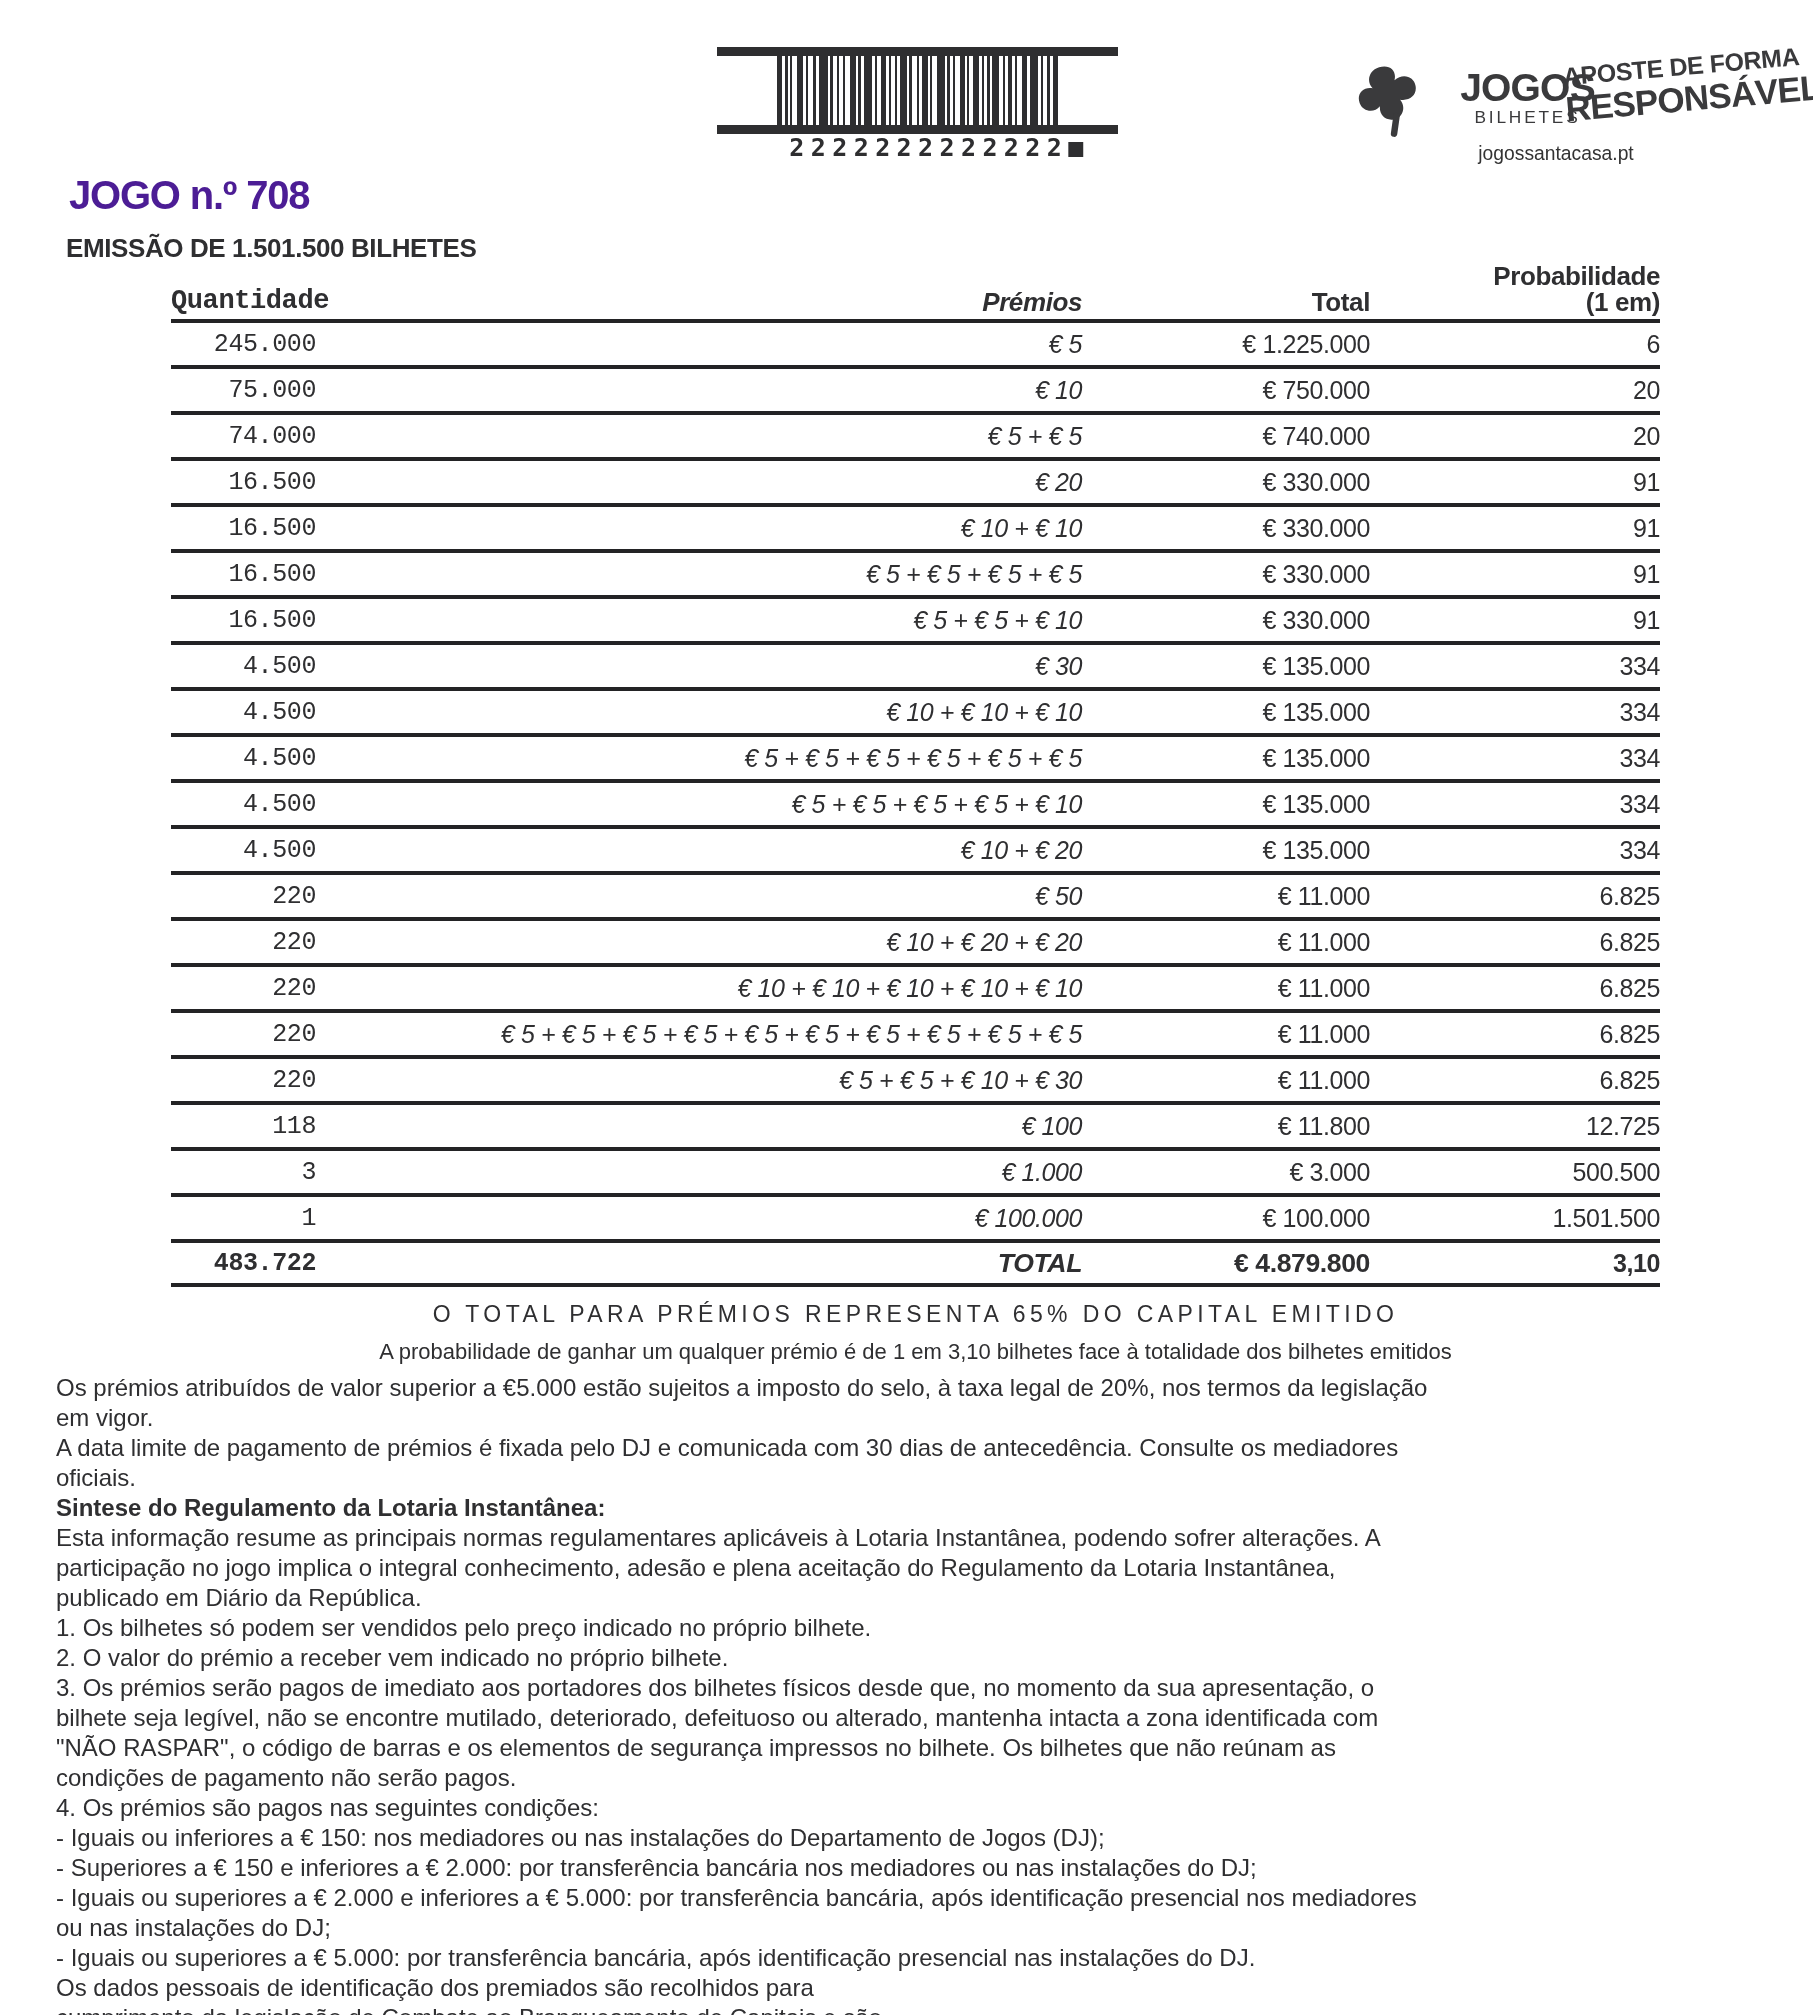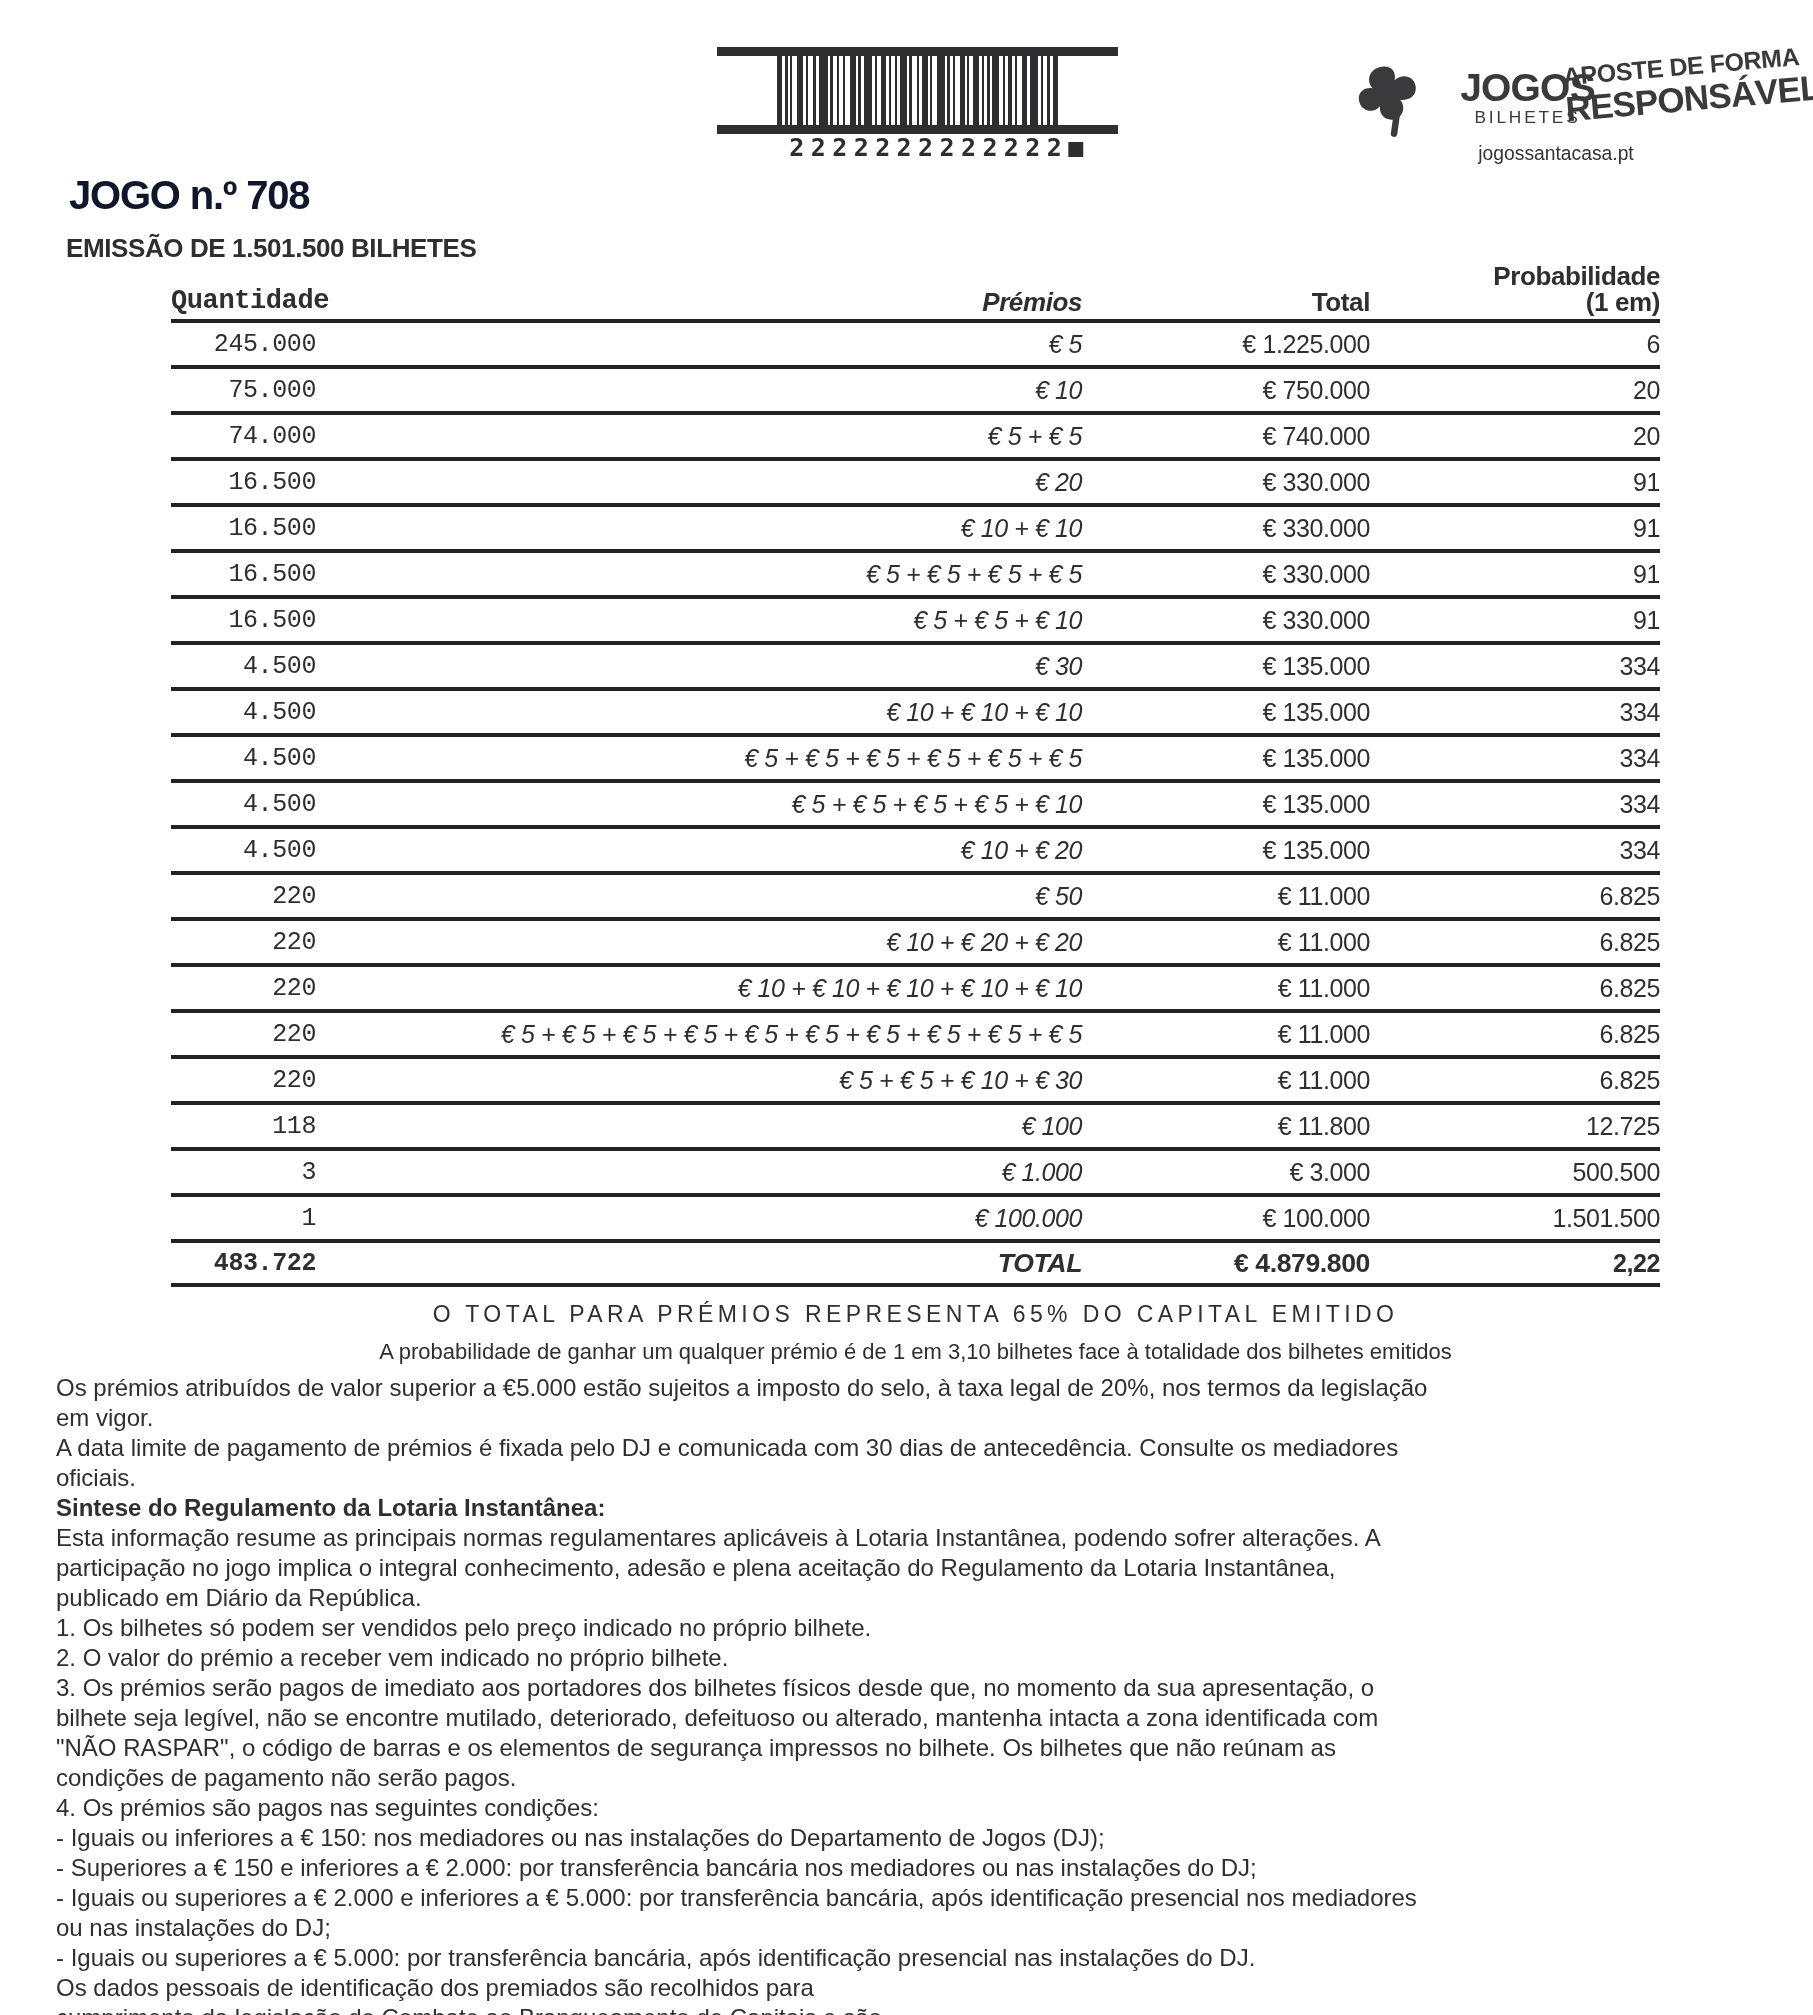--- a/index.html
+++ b/index.html
@@ -29,21 +29,21 @@
   #brand-name .l2{font-size:17.3px;font-weight:400;letter-spacing:2.8px;color:#3a3a3c;line-height:21px;}
   #stamp{
     left:1564px;top:52px;width:242px;transform:rotate(-5deg);
     color:#3a3a3c;text-align:left;
   }
   #stamp .s1{font-size:25px;font-weight:bold;letter-spacing:-0.4px;line-height:28px;}
   #stamp .s2{font-size:35px;font-weight:bold;letter-spacing:-0.8px;line-height:37px;}
   #website{left:1435px;top:143px;width:242px;text-align:center;font-size:19.3px;color:#333;}
 
   
-  #game-title{left:69px;top:173px;font-size:40px;font-weight:bold;letter-spacing:-1.2px;color:#0f172a;}
+  #game-title{left:69px;top:173px;font-size:40px;font-weight:bold;letter-spacing:-1.2px;color:#4c1d95;}
   #emission{left:66px;top:233px;font-size:26px;font-weight:bold;letter-spacing:-0.4px;color:#2f2f31;}
 
   
   #ptable{left:171px;top:258px;width:1489px;}
   .trow{display:flex;align-items:center;height:42px;border-bottom:4px solid #232325;}
   .trow.header{height:58px;border-bottom:4.8px solid #232325;align-items:flex-end;padding-bottom:3.2px;}
   .trow.total{height:40px;border-bottom:4.8px solid #232325;font-weight:bold;justify-content:space-between;}
   .c1{width:145px;text-align:right;font-family:Liberation Mono, monospace;}
   .c2{width:766px;text-align:right;font-style:italic;}
   .c3{width:288px;text-align:right;}
@@ -283,21 +283,21 @@
       <div class="c1">1</div>
       <div class="c2">€ 100.000</div>
       <div class="c3">€ 100.000</div>
       <div class="c4">1.501.500</div>
     </div>
   </div>
   <div class="trow total">
     <div class="c1">483.722</div>
     <div class="c2">TOTAL</div>
     <div class="c3">€ 4.879.800</div>
-    <div class="c4">2,22</div>
+    <div class="c4">3,10</div>
   </div>
 </div>
 
 <div class="abs" id="summary1">O TOTAL PARA PRÉMIOS REPRESENTA 65% DO CAPITAL EMITIDO</div>
 <div class="abs" id="summary2">A probabilidade de ganhar um qualquer prémio é de 1 em 3,10 bilhetes face à totalidade dos bilhetes emitidos</div>
 
 <div class="abs" id="bodytext">
   <div>Os prémios atribuídos de valor superior a €5.000 estão sujeitos a imposto do selo, à taxa legal de 20%, nos termos da legislação
 em vigor.</div>
   <div>A data limite de pagamento de prémios é fixada pelo DJ e comunicada com 30 dias de antecedência. Consulte os mediadores

